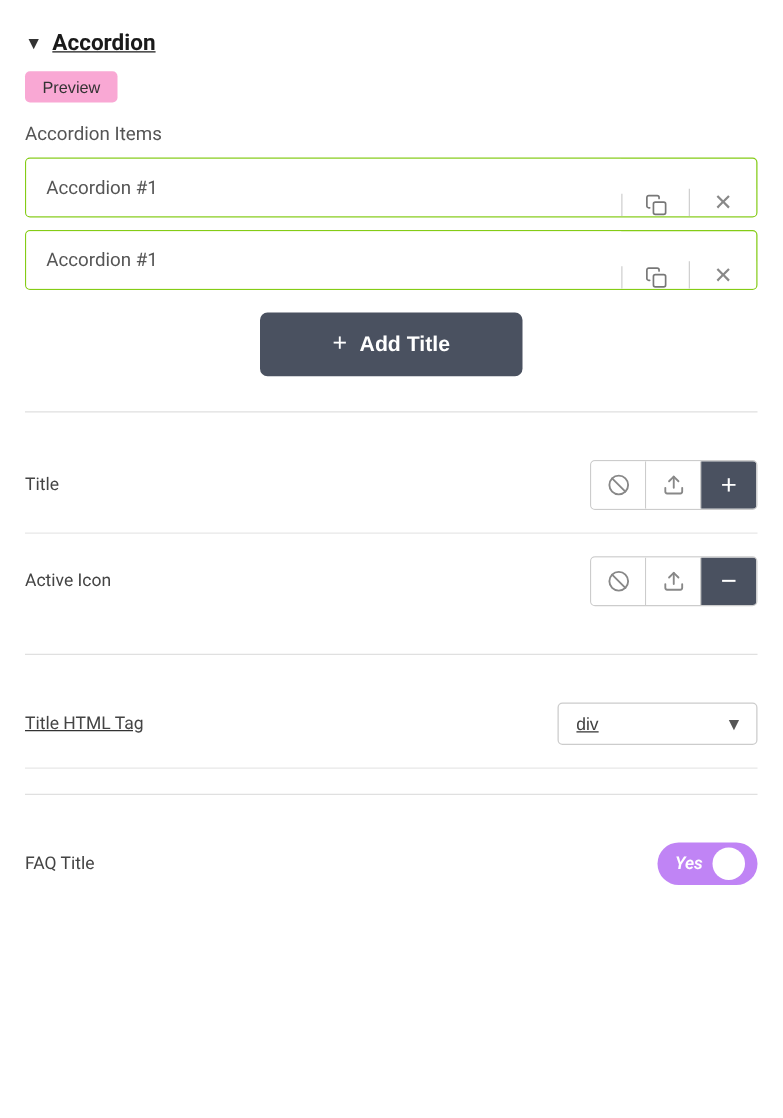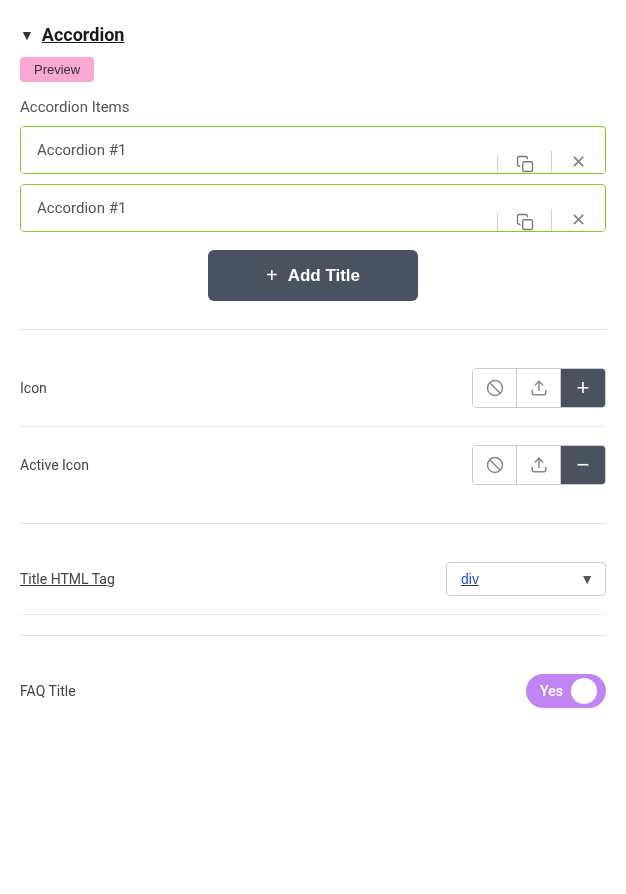--- a/index.html
+++ b/index.html
@@ -158,21 +158,21 @@
       display: inline-flex;
       align-items: center;
     }
 
     .tag-select {
       appearance: none;
       border: 1px solid #ccc;
       border-radius: 4px;
       padding: 8px 36px 8px 14px;
       font-size: 14px;
-      color: #1d4ed8;
+      color: #404040;
       background: #fff;
       cursor: pointer;
       min-width: 160px;
     }
 
     .select-chevron {
       position: absolute;
       right: 12px;
       pointer-events: none;
       font-size: 14px;
@@ -187,20 +187,21 @@
       padding: 4px 6px 4px 14px;
       gap: 8px;
       min-width: 80px;
       cursor: pointer;
     }
 
     .toggle-label {
       font-size: 14px;
       font-weight: 600;
       color: #fff;
+      font-style: italic;
     }
 
     .toggle-knob {
       width: 26px;
       height: 26px;
       background: #fff;
       border-radius: 50%;
       flex-shrink: 0;
     }
 
@@ -270,21 +271,21 @@
   <span class="plus-icon">+</span>
   <span>Add Title</span>
 </button>
 
 <hr class="divider">
 
 
 <div class="settings-section">
 
   <div class="settings-inner-row">
-    <span class="settings-label">Icon</span>
+    <span class="settings-label">Title</span>
     <div class="icon-controls">
       <button class="icon-ctrl-btn">
         <svg width="18" height="18" viewBox="0 0 24 24" fill="none" stroke="#888" stroke-width="2" stroke-linecap="round">
           <circle cx="12" cy="12" r="10"></circle>
           <line x1="4.93" y1="4.93" x2="19.07" y2="19.07"></line>
         </svg>
       </button>
       <button class="icon-ctrl-btn">
         <svg width="18" height="18" viewBox="0 0 24 24" fill="none" stroke="#888" stroke-width="2" stroke-linecap="round" stroke-linejoin="round">
           <path d="M21 15v4a2 2 0 0 1-2 2H5a2 2 0 0 1-2-2v-4"></path>

